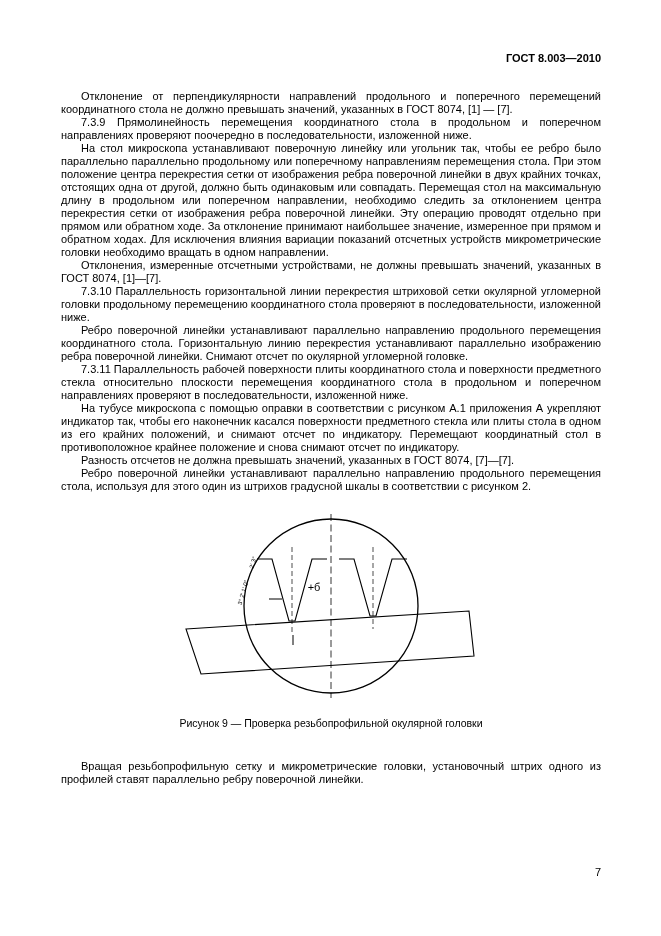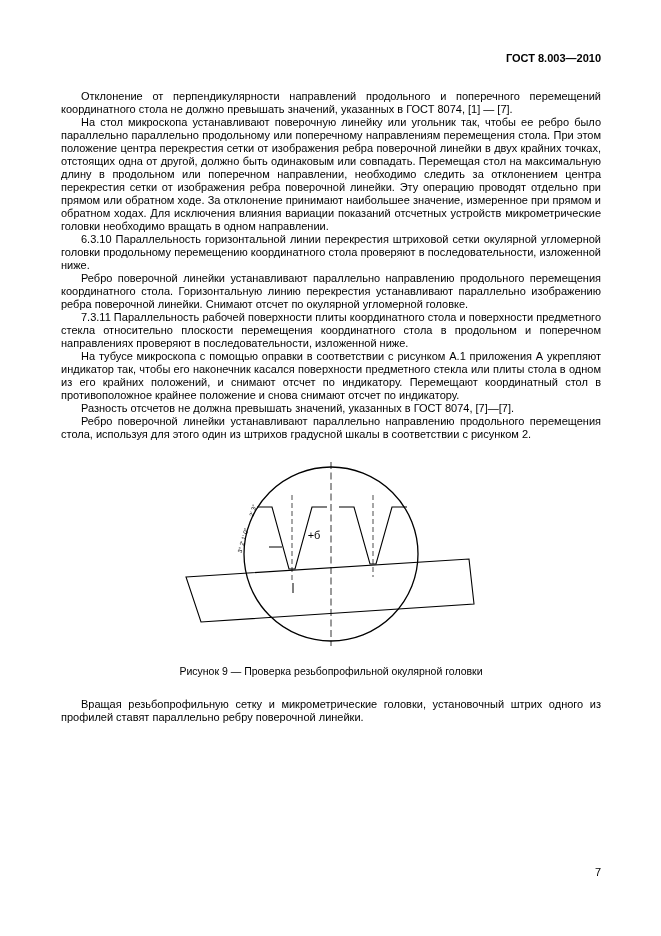--- a/index.html
+++ b/index.html
@@ -38,42 +38,44 @@
     margin-top: 18px;
     text-align: center;
   }
   .figure-caption {
     font-size: 10.5px;
     line-height: 13px;
     text-align: center;
     margin-top: 10px;
   }
   .after-figure {
-    margin-top: 20px;
+    margin-top: 30px;
   }
   .page-number {
     position: absolute;
     top: 866px;
     right: 60px;
     font-size: 11px;
   }
   svg .stroke { stroke: #000; fill: none; }
 </style>
 </head>
 <body>
 
 <div class="page">
   <div class="content">
 
     <div class="doc-header">ГОСТ 8.003—2010</div>
 
     <div class="body-text">
       <p>Отклонение от перпендикулярности направлений продольного и поперечного перемещений координатного стола не должно превышать значений, указанных в ГОСТ 8074, [1] — [7].</p>
+      <p>7.3.9 Прямолинейность перемещения координатного стола в продольном и поперечном направлениях проверяют поочередно в последовательности, изложенной ниже.</p>
       <p>На стол микроскопа устанавливают поверочную линейку или угольник так, чтобы ее ребро было параллельно параллельно продольному или поперечному направлениям перемещения стола. При этом положение центра перекрестия сетки от изображения ребра поверочной линейки в двух крайних точках, отстоящих одна от другой, должно быть одинаковым или совпадать. Перемещая стол на максимальную длину в продольном или поперечном направлении, необходимо следить за отклонением центра перекрестия сетки от изображения ребра поверочной линейки. Эту операцию проводят отдельно при прямом или обратном ходе. За отклонение принимают наибольшее значение, измеренное при прямом и обратном ходах. Для исключения влияния вариации показаний отсчетных устройств микрометрические головки необходимо вращать в одном направлении.</p>
-      <p>6.3.10 Параллельность горизонтальной линии перекрестия штриховой сетки окулярной угломерной головки продольному перемещению координатного стола проверяют в последовательности, изложенной ниже.</p>
+      <p>Отклонения, измеренные отсчетными устройствами, не должны превышать значений, указанных в ГОСТ 8074, [1]—[7].</p>
+      <p>7.3.10 Параллельность горизонтальной линии перекрестия штриховой сетки окулярной угломерной головки продольному перемещению координатного стола проверяют в последовательности, изложенной ниже.</p>
       <p>Ребро поверочной линейки устанавливают параллельно направлению продольного перемещения координатного стола. Горизонтальную линию перекрестия устанавливают параллельно изображению ребра поверочной линейки. Снимают отсчет по окулярной угломерной головке.</p>
       <p>7.3.11 Параллельность рабочей поверхности плиты координатного стола и поверхности предметного стекла относительно плоскости перемещения координатного стола в продольном и поперечном направлениях проверяют в последовательности, изложенной ниже.</p>
       <p>На тубусе микроскопа с помощью оправки в соответствии с рисунком А.1 приложения А укрепляют индикатор так, чтобы его наконечник касался поверхности предметного стекла или плиты стола в одном из его крайних положений, и снимают отсчет по индикатору. Перемещают координатный стол в противоположное крайнее положение и снова снимают отсчет по индикатору.</p>
       <p>Разность отсчетов не должна превышать значений, указанных в ГОСТ 8074, [7]—[7].</p>
       <p>Ребро поверочной линейки устанавливают параллельно направлению продольного перемещения стола, используя для этого один из штрихов градусной шкалы в соответствии с рисунком 2.</p>
     </div>
 
     <div class="figure-block">
       <svg width="300" height="192" viewBox="0 0 300 192">
 

